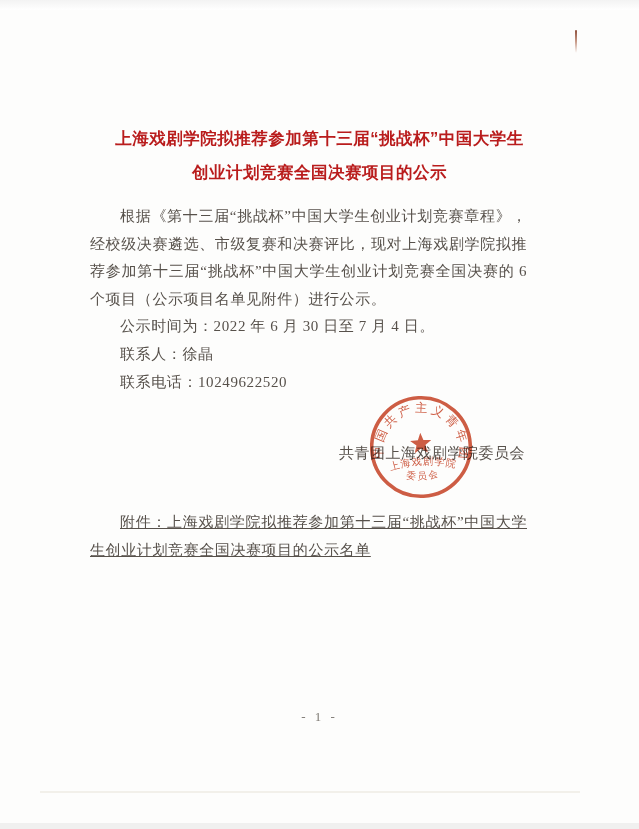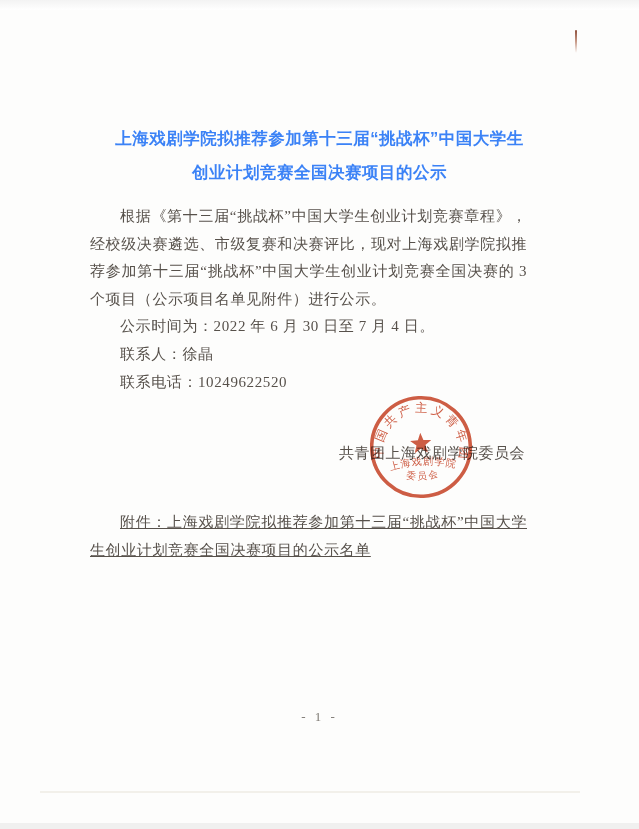--- a/index.html
+++ b/index.html
@@ -22,21 +22,21 @@
     border-radius: 1px;
   }
   .doc-title {
     position: absolute; top: 121px; left: 0; width: 100%;
     text-align: center;
     font-family: "Liberation Sans", sans-serif;
     font-weight: 700;
     font-size: 16.5px;
     line-height: 34px;
     letter-spacing: 0.5px;
-    color: #3b82f6;
+    color: #b91c1c;
   }
   .body-block {
     position: absolute; top: 203px; left: 90px; width: 437px;
     font-size: 15px;
     line-height: 27.6px;
     letter-spacing: 0.6px;
     color: #57514b;
     text-align: justify;
   }
   .body-block p { margin: 0; text-indent: 2em; }
@@ -89,21 +89,21 @@
 
   <div class="scan-edge-top"></div>
   <div class="scan-mark"></div>
 
   <div class="doc-title">
     <div>上海戏剧学院拟推荐参加第十三届“挑战杯”中国大学生</div>
     <div>创业计划竞赛全国决赛项目的公示</div>
   </div>
 
   <div class="body-block">
-    <p>根据《第十三届“挑战杯”中国大学生创业计划竞赛章程》，经校级决赛遴选、市级复赛和决赛评比，现对上海戏剧学院拟推荐参加第十三届“挑战杯”中国大学生创业计划竞赛全国决赛的 3 个项目（公示项目名单见附件）进行公示。</p>
+    <p>根据《第十三届“挑战杯”中国大学生创业计划竞赛章程》，经校级决赛遴选、市级复赛和决赛评比，现对上海戏剧学院拟推荐参加第十三届“挑战杯”中国大学生创业计划竞赛全国决赛的 6 个项目（公示项目名单见附件）进行公示。</p>
     <p>公示时间为：2022 年 6 月 30 日至 7 月 4 日。</p>
     <p>联系人：徐晶</p>
     <p>联系电话：10249622520</p>
   </div>
 
   <div class="signature">
     <div class="sig-org">共青团上海戏剧学院委员会</div>
   </div>
 
   <svg class="seal" viewBox="0 0 100 100" xmlns="http://www.w3.org/2000/svg">

